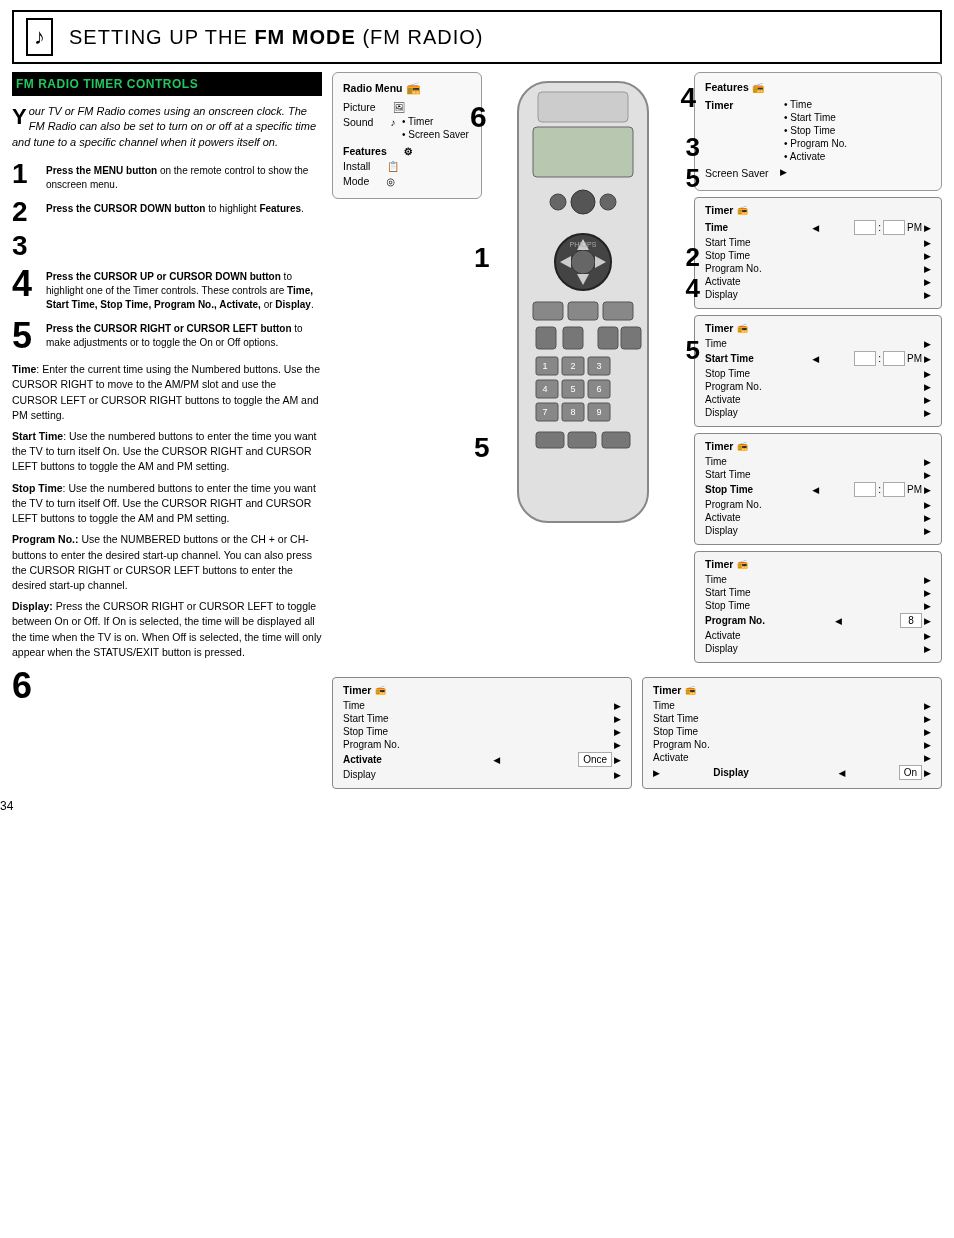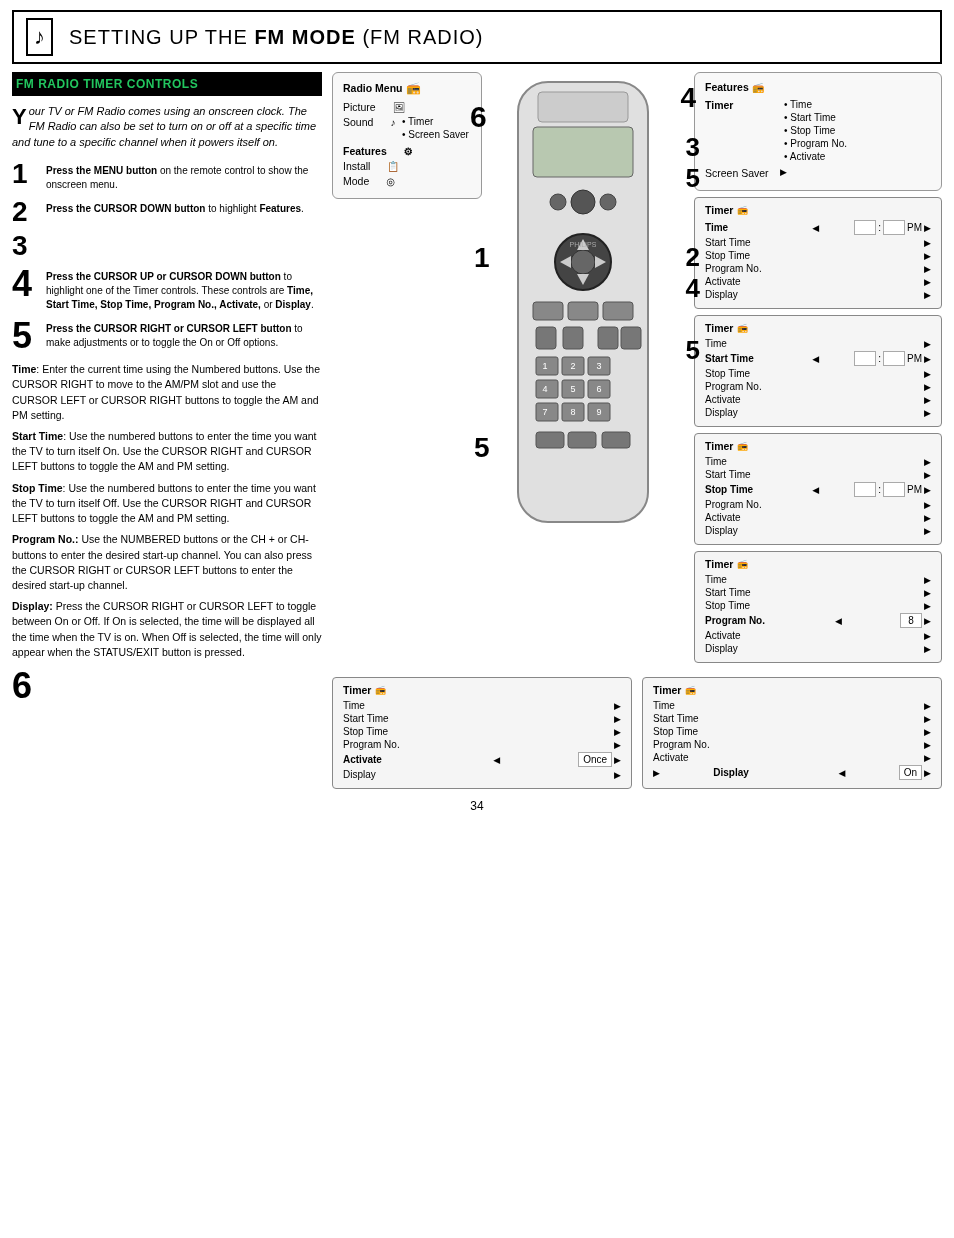--- a/index.html
+++ b/index.html
@@ -114,21 +114,20 @@
     .detail-para b { font-weight: bold; }
 
     .step-6 {
       display: flex;
       align-items: flex-start;
       margin-top: 8px;
     }
 
     
     .page-num {
-      text-align: center;
       font-size: 12px;
       margin-top: 10px;
       margin-bottom: 6px;
     }
 
     
     .right-area {
       flex: 1;
       position: relative;
       display: flex;

